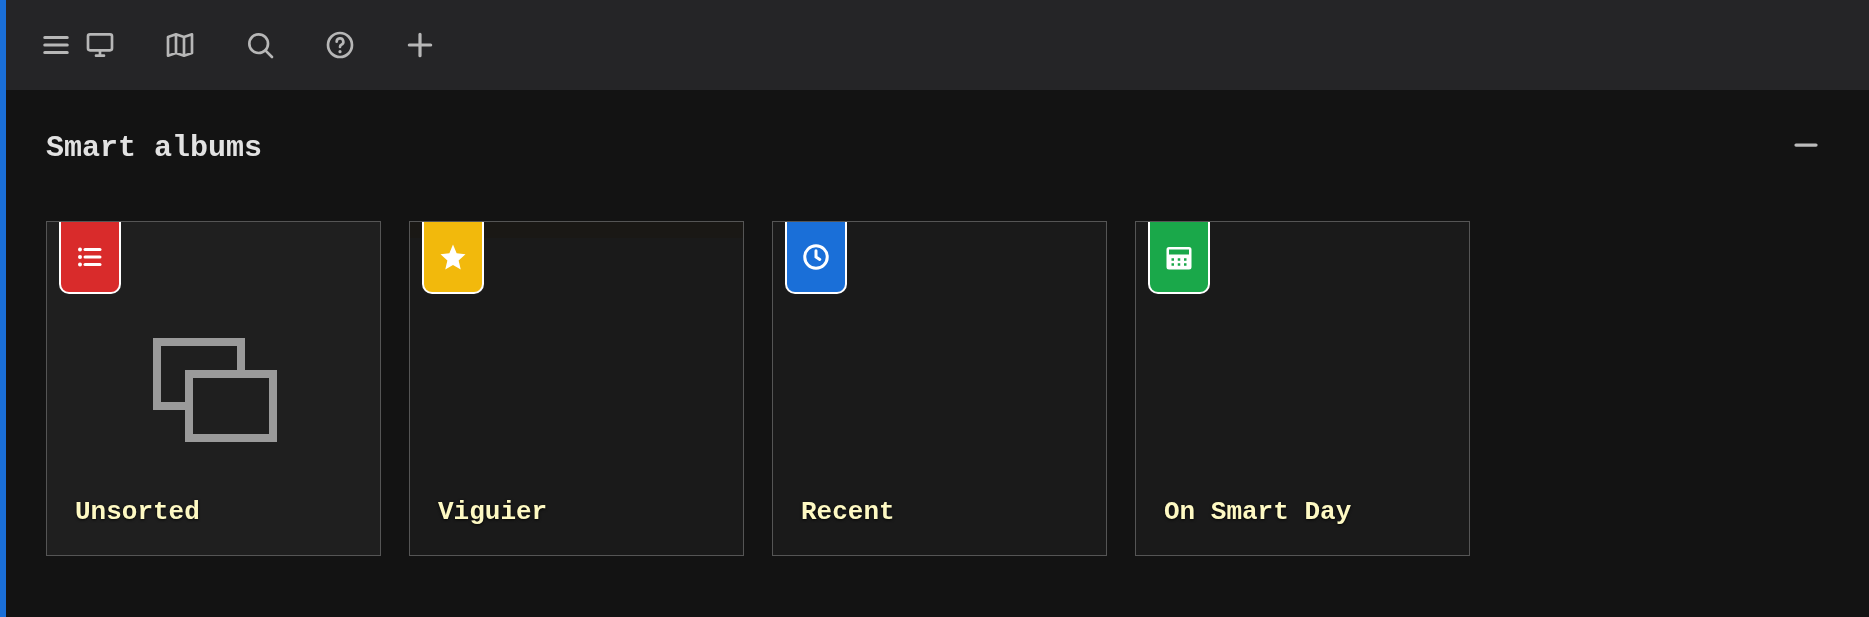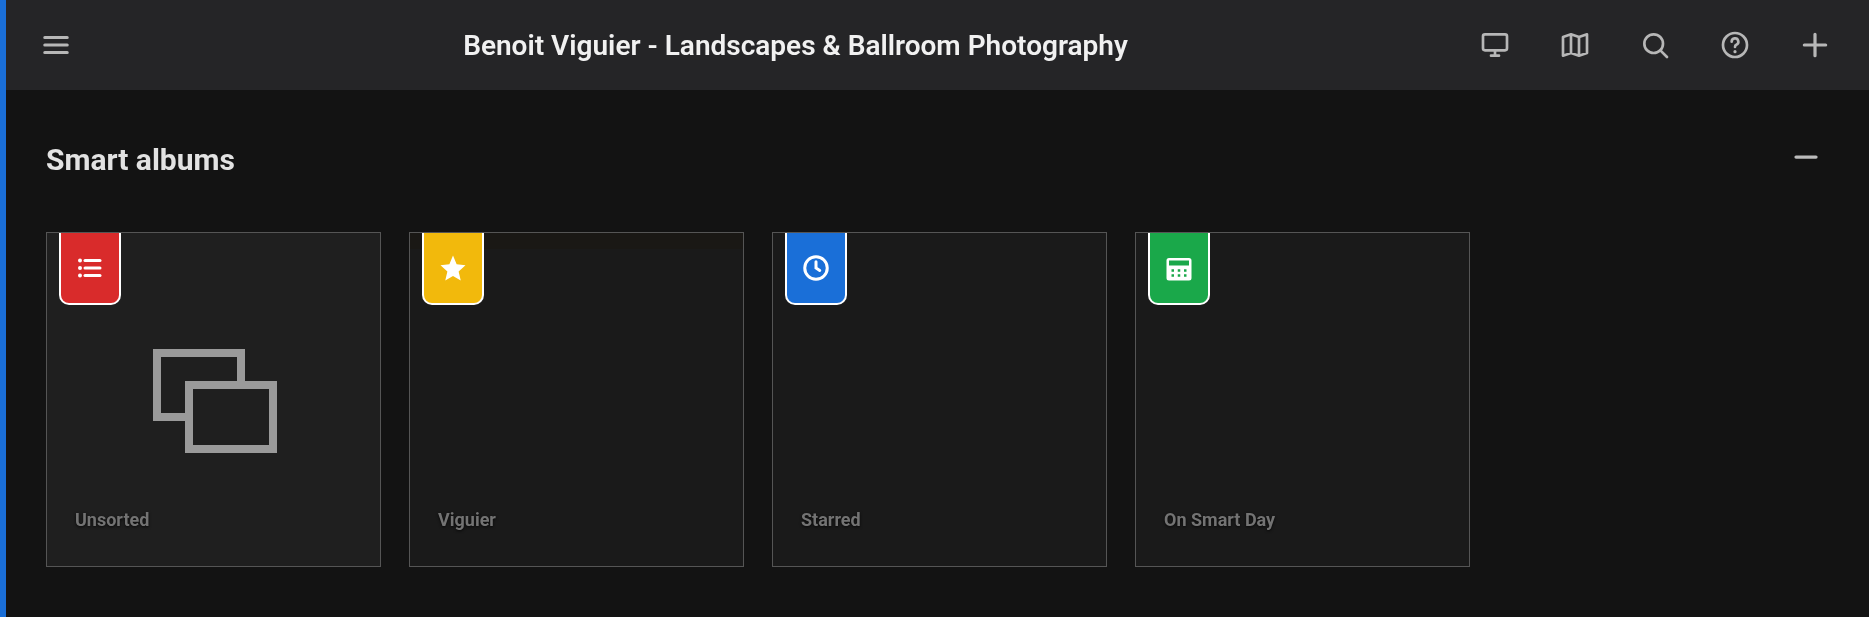--- a/index.html
+++ b/index.html
@@ -59,22 +59,23 @@
     height: 44px;
     display: flex;
     align-items: center;
     justify-content: center;
     cursor: pointer;
     color: #b7b7b7;
   }
   .content {
     flex: 1;
     background: #131313;
-    padding: 44px 40px;
+    padding: 32px 40px;
     position: relative;
+    font-family: Liberation Mono, monospace;
   }
   .section-header {
     display: flex;
     align-items: center;
     justify-content: space-between;
     margin-bottom: 48px;
   }
   .section-title {
     font-size: 30px;
     font-weight: 700;
@@ -109,24 +110,24 @@
     display: flex;
     align-items: center;
     justify-content: center;
     z-index: 3;
     border: 2px solid #fff;
     border-top: none;
   }
   .album-label {
     position: absolute;
     left: 28px;
-    bottom: 36px;
-    font-size: 18px;
+    bottom: 28px;
+    font-size: 26px;
     font-weight: 700;
-    color: #737373;
+    color: #fef9c3;
     z-index: 2;
     text-shadow: 0 1px 3px rgba(0,0,0,0.8);
   }
   .album-thumb {
     position: absolute;
     inset: 0;
   }
   
   .thumb-unsorted {
     background: #1f1f1f;
@@ -209,21 +210,20 @@
 <div class="root">
   <div class="left-rail"></div>
   <div class="main">
 
     <div class="topbar">
       <div class="hamburger icon-btn">
         <svg width="30" height="30" viewBox="0 0 24 24">
           <path d="M3 6h18M3 12h18M3 18h18" stroke="#b7b7b7" stroke-width="2.4" stroke-linecap="round" fill="none"></path>
         </svg>
       </div>
-      <div class="title">Benoit Viguier - Landscapes &amp; Ballroom Photography</div>
       <div class="top-actions">
         <div class="icon-btn">
           <svg width="32" height="32" viewBox="0 0 24 24">
             <rect x="3" y="4" width="18" height="12" rx="1.5" stroke="#b7b7b7" stroke-width="2" fill="none"></rect>
             <path d="M9 20h6M12 16v4" stroke="#b7b7b7" stroke-width="2" stroke-linecap="round"></path>
           </svg>
         </div>
         <div class="icon-btn">
           <svg width="32" height="32" viewBox="0 0 24 24">
             <path d="M9 4 3 6v14l6-2 6 2 6-2V4l-6 2-6-2zM9 4v14M15 6v14" stroke="#b7b7b7" stroke-width="2" fill="none" stroke-linejoin="round"></path>
@@ -295,21 +295,21 @@
         </div>
 
         <div class="album-card">
           <div class="album-thumb thumb-recent"></div>
           <div class="album-badge" style="background:#1a6fd8">
             <svg width="30" height="30" viewBox="0 0 24 24">
               <circle cx="12" cy="12" r="9" stroke="#fff" stroke-width="2.4" fill="none"></circle>
               <path d="M12 7v5l3 2" stroke="#fff" stroke-width="2.4" stroke-linecap="round" fill="none"></path>
             </svg>
           </div>
-          <div class="album-label">Starred</div>
+          <div class="album-label">Recent</div>
         </div>
 
         <div class="album-card">
           <div class="album-thumb thumb-nebula">
             <div class="wisp"></div>
             <div class="wisp2"></div>
           </div>
           <div class="album-badge" style="background:#1aa84a">
             <svg width="30" height="30" viewBox="0 0 24 24">
               <rect x="3" y="5" width="18" height="16" rx="1" fill="#fff"></rect>

